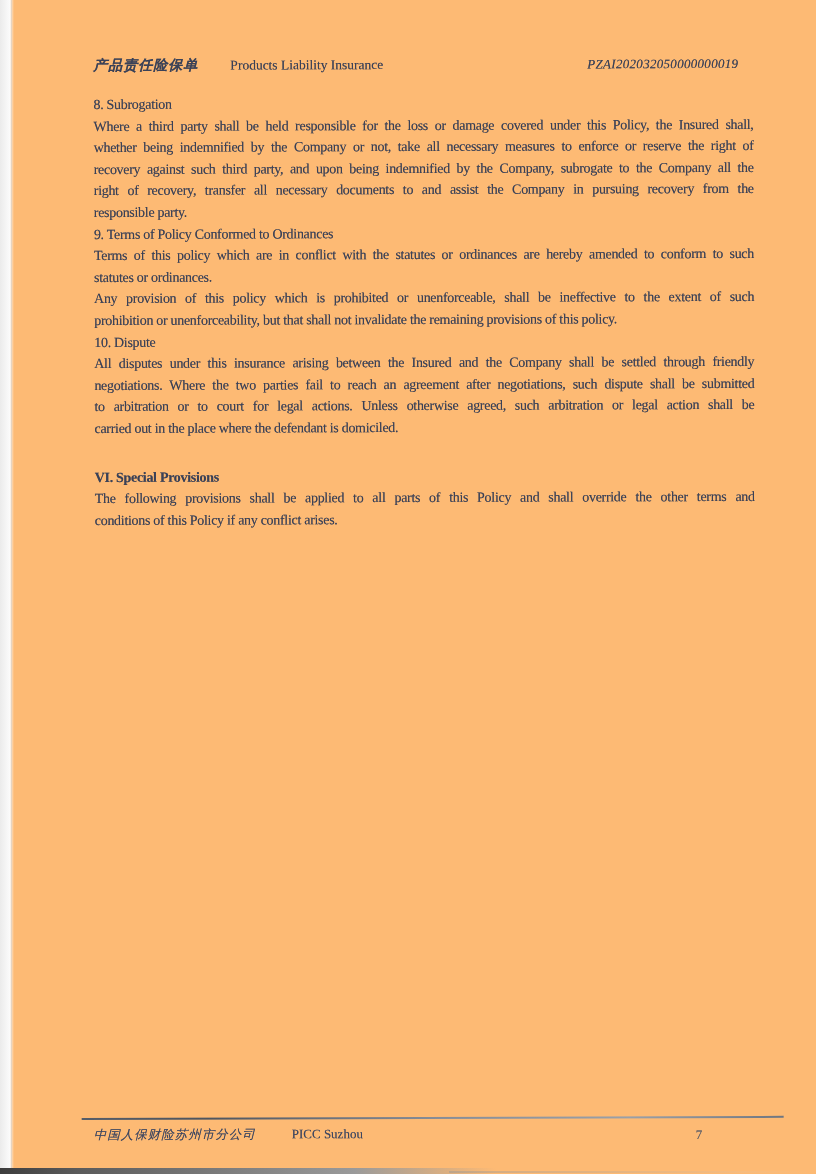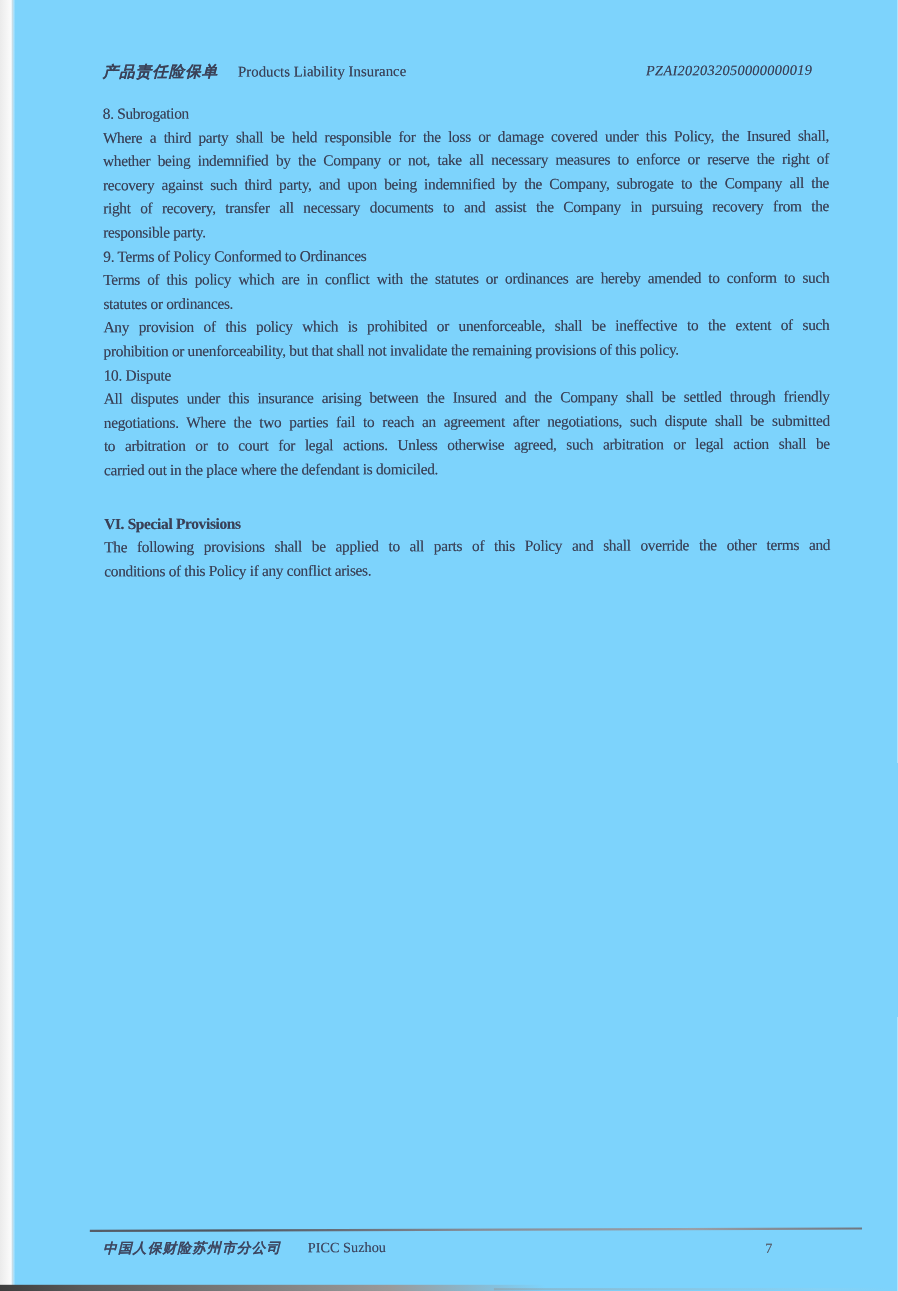--- a/index.html
+++ b/index.html
@@ -5,37 +5,37 @@
   html, body { margin: 0; padding: 0; }
   body {
     width: 816px; height: 1174px;
     background: #ffffff;
     overflow: hidden;
     font-family: "Liberation Serif", "DejaVu Serif", serif;
     position: relative;
   }
   .page {
     position: absolute; inset: 0;
-    background: #7dd3fc;
+    background: #fdba74;
     padding-left: 43px;
   }
   .rotor {
     position: absolute; inset: 0;
     transform: rotate(-0.18deg);
     transform-origin: 50% 50%;
   }
   
   .header {
     position: absolute; top: 56px; left: 95px; right: 76px;
     display: flex; align-items: baseline;
     color: #3a4157;
     text-shadow: 0 0 0.6px rgba(58,65,87,0.65);
   }
   .t-cn { font-size: 14px; font-style: italic; font-weight: 600; letter-spacing: 1px; white-space: nowrap; }
-  .t-en { font-size: 13.5px; margin-left: 18px; white-space: nowrap; text-align: right; }
+  .t-en { font-size: 13.5px; margin-left: 32px; white-space: nowrap; text-align: right; }
   .t-num { font-size: 13px; margin-left: auto; letter-spacing: 0.3px; white-space: nowrap; font-style: italic; }
   .hrule {
     position: absolute; top: 78px; left: 93px; width: 647px; height: 2px;
     background: linear-gradient(to right, #49526а, #4a5263 0%, #8d94a2 28%, #79818f 55%, #9aa0ab 75%, #3e4654 100%);
   }
   
   .bodytext {
     position: absolute; top: 93px; left: 95px; width: 660px;
     font-size: 14px; line-height: 21.6px;
     letter-spacing: -0.3px;
@@ -51,22 +51,22 @@
   .frule {
     position: absolute; top: 1117px; left: 80px; width: 702px; height: 2px;
     background: linear-gradient(to right, #565d68 0%, #4e555f 18%, #868c96 50%, #9aa0a8 78%, #6f7680 100%);
   }
   .footer {
     position: absolute; top: 1126px; left: 92px; right: 80px;
     display: flex; align-items: baseline;
     color: #3d4660;
     text-shadow: 0 0 0.6px rgba(61,70,96,0.6);
   }
-  .f-cn { font-size: 12.5px; font-style: italic; letter-spacing: 1px; white-space: nowrap; font-weight: bold; }
-  .f-en { font-size: 13px; margin-left: 24px; white-space: nowrap; }
+  .f-cn { font-size: 12.5px; font-style: italic; letter-spacing: 1px; white-space: nowrap; }
+  .f-en { font-size: 13px; margin-left: 36px; white-space: nowrap; }
   .f-num { position: absolute; left: 602px; top: 2px; font-size: 13px; color: #5a5f6a; }
   
   .edge-left {
     position: absolute; left: 0; top: 0; width: 14px; height: 100%;
     background: linear-gradient(to right, #ebebeb 0%, #f4f4f4 40%, #fbfbfb 70%, rgba(255,255,255,0) 100%);
     pointer-events: none;
   }
   .edge-left::after {
     content: ""; position: absolute; left: 11px; top: 0; width: 1px; height: 100%;
     background: rgba(190,190,190,0.35);

